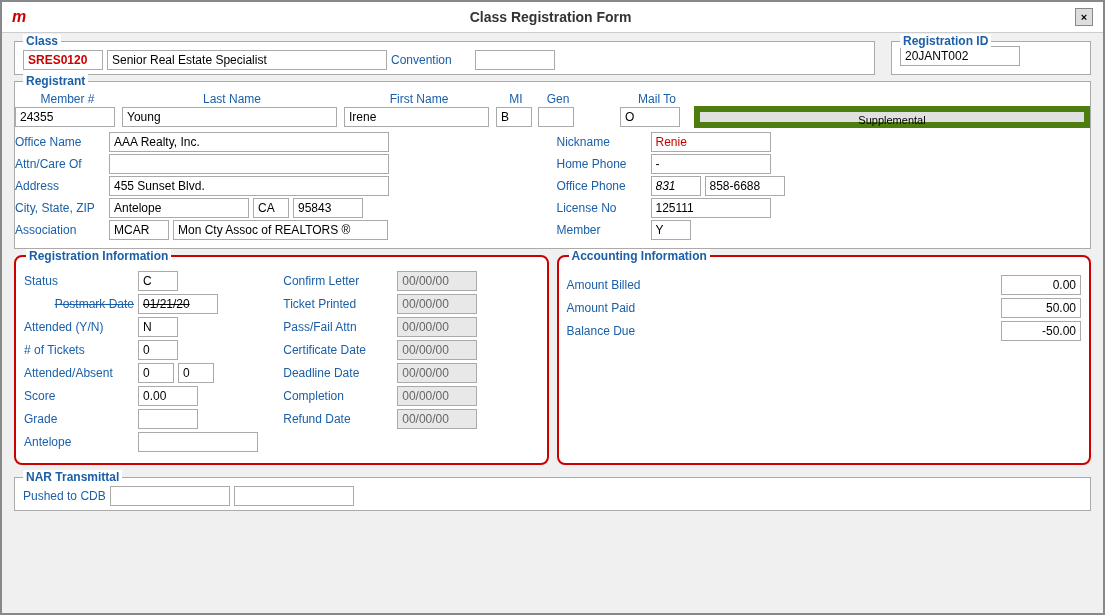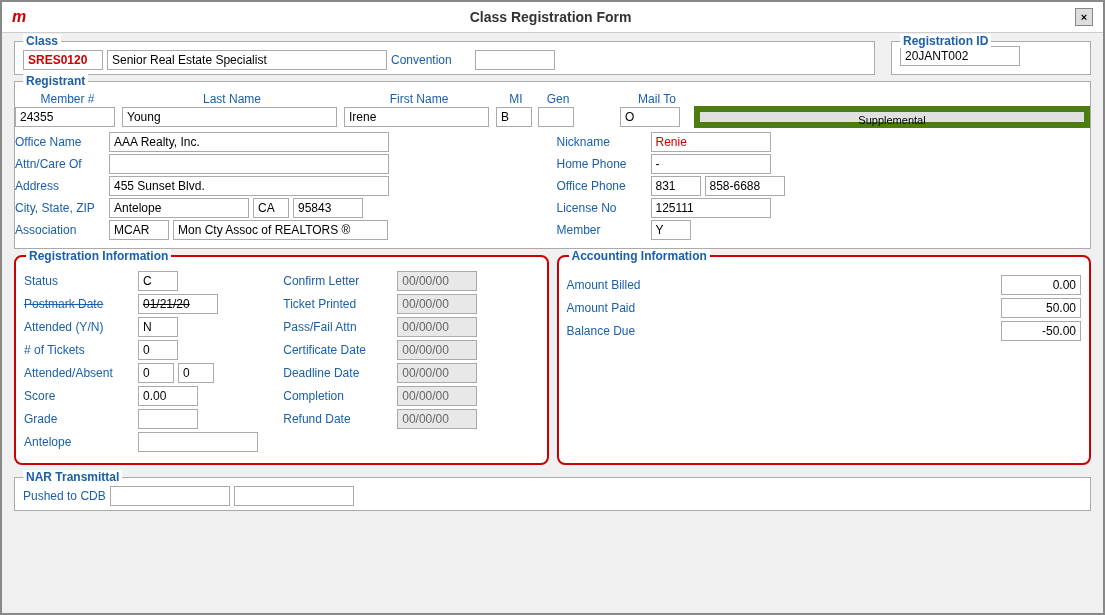--- a/index.html
+++ b/index.html
@@ -18,21 +18,21 @@
     .btn { background: #e0e0e0; border: 1px solid #888; padding: 4px 10px; cursor: pointer; font-size: 12px; font-weight: bold; color: #333; }
     .reg-info-section { border: 2px solid #cc0000; border-radius: 8px; padding: 8px; background: white; margin-bottom: 6px; position: relative; }
     .reg-info-label { position: absolute; top: -8px; left: 10px; background: white; font-weight: bold; color: #1a5fa8; padding: 0 3px; }
     .acct-info-section { border: 2px solid #cc0000; border-radius: 8px; padding: 8px; background: white; margin-bottom: 6px; position: relative; }
     .acct-info-label { position: absolute; top: -8px; left: 10px; background: white; font-weight: bold; color: #1a5fa8; padding: 0 3px; }
     .bottom-section { border: 1px solid #aaa; padding: 4px 8px; background: white; position: relative; }
     .bottom-label { position: absolute; top: -8px; left: 8px; background: white; font-weight: bold; color: #1a5fa8; padding: 0 3px; }
     .confirm-row { display: flex; align-items: center; gap: 4px; margin-bottom: 3px; }
     .reg-row { display: flex; align-items: center; gap: 4px; margin-bottom: 3px; }
     .reg-label { color: #1a5fa8; width: 110px; white-space: nowrap; }
-    .strikethrough { text-decoration: line-through; }
+    .strikethrough { text-decoration: line-through; text-align: right; }
     .acct-row { display: flex; align-items: center; justify-content: space-between; margin-bottom: 3px; }
     .acct-label { color: #1a5fa8; }
     .acct-value { border: 1px solid #aaa; background: white; padding: 2px 4px; font-size: 12px; height: 20px; width: 80px; text-align: right; }
     .supplement-btn { border: 6px solid #4d7c0f; background: #e0e0e0; padding: 2px 8px; font-size: 11px; height: 22px; cursor: pointer; }
   </style>
 </head>
 <body>
 
 <div class="window">
 
@@ -119,21 +119,21 @@
           <div style="display:flex; align-items:center; gap:4px; margin-bottom:2px;">
             <span class="field-label" style="width:90px;">Nickname</span>
             <input class="field-input" style="width: 120px; color: rgb(204, 0, 0);" value="Renie">
           </div>
           <div style="display:flex; align-items:center; gap:4px; margin-bottom:2px;">
             <span class="field-label" style="width:90px;">Home Phone</span>
             <input class="field-input" style="width: 120px;" value="-">
           </div>
           <div style="display:flex; align-items:center; gap:4px; margin-bottom:2px;">
             <span class="field-label" style="width:90px;">Office Phone</span>
-            <input class="field-input" style="width: 50px;" value="831">
+            <input class="field-input" style="width: 50px; font-style: italic;" value="831">
             <input class="field-input" style="width: 80px;" value="858-6688">
           </div>
           <div style="display:flex; align-items:center; gap:4px; margin-bottom:2px;">
             <span class="field-label" style="width:90px;">License No</span>
             <input class="field-input" style="width: 120px;" value="125111">
           </div>
           <div style="display:flex; align-items:center; gap:4px; margin-bottom:2px;">
             <span class="field-label" style="width:90px;">Member</span>
             <input class="field-input" style="width: 40px;" value="Y">
           </div>

